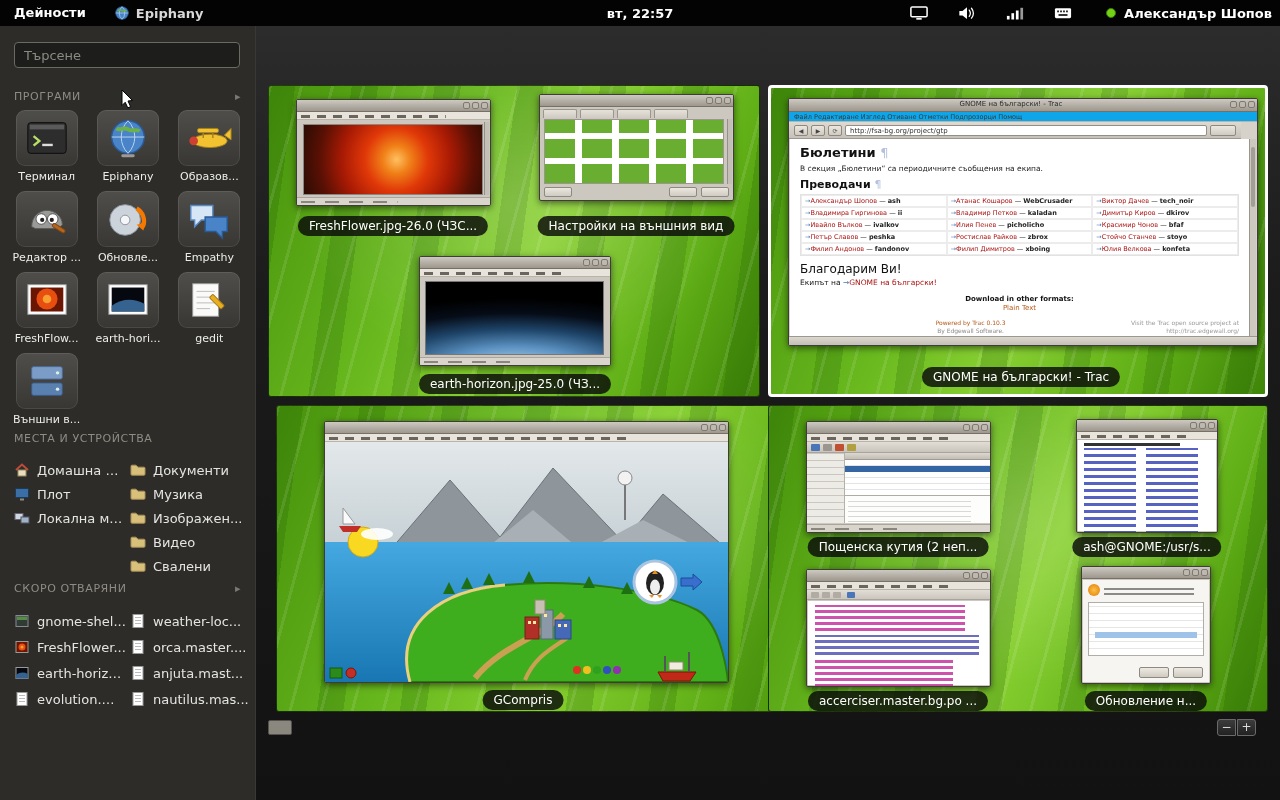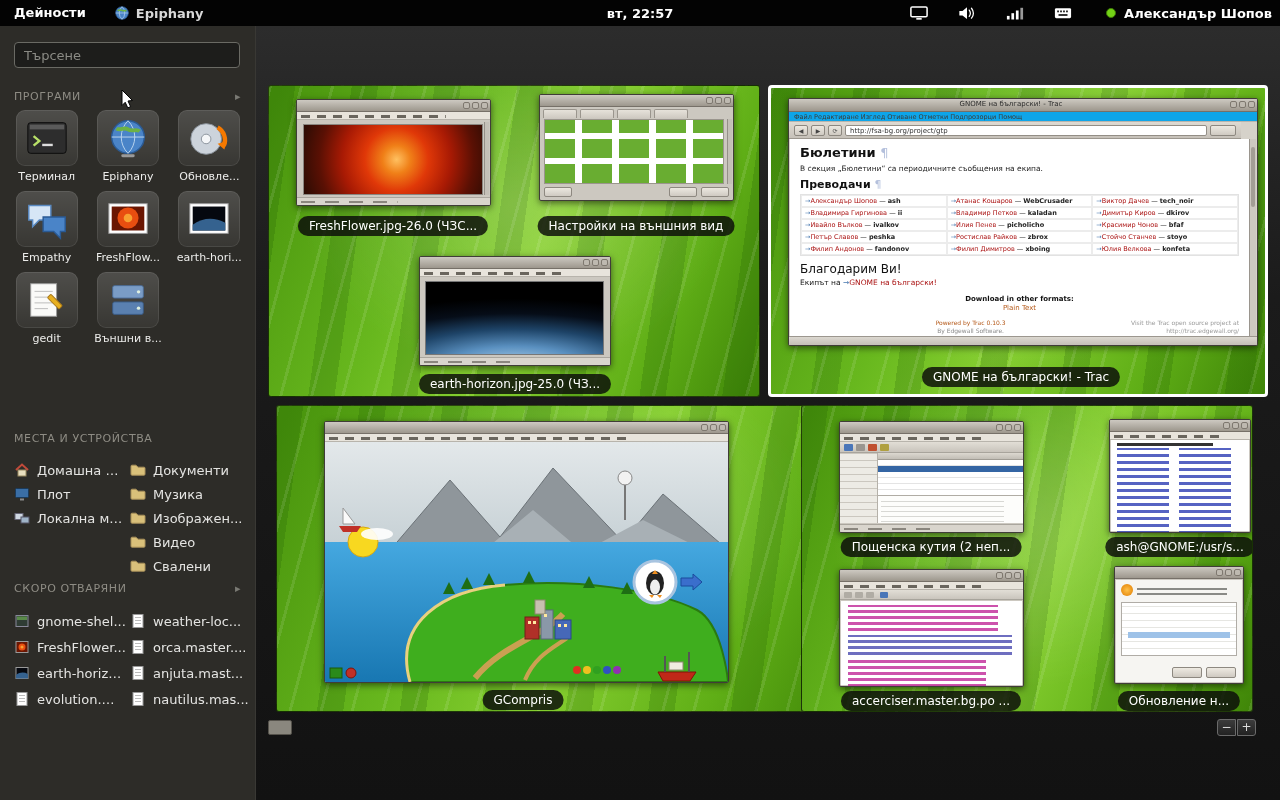--- a/index.html
+++ b/index.html
@@ -53,21 +53,21 @@
     background:linear-gradient(180deg,#2c2c2c 0%,#1b1b1b 35%,#121212 100%); }
   .workspace { position:absolute; border-radius:3px; border:1px solid rgba(0,0,0,0.65); overflow:hidden;
     background:
       radial-gradient(ellipse at 50% 38%, rgba(255,255,230,0.18), rgba(255,255,255,0) 62%),
       repeating-linear-gradient(105deg, rgba(255,255,255,0.10) 0 3px, rgba(255,255,255,0) 3px 30px),
       repeating-linear-gradient(98deg, rgba(25,85,0,0.20) 0 26px, rgba(0,0,0,0) 26px 82px),
       linear-gradient(115deg,#47920c 0%,#68b81e 35%,#86cf30 55%,#5fae16 80%,#3f8508 100%); }
   #ws1 { left:12px; top:59px; width:492px; height:312px; }
   #ws2 { left:512px; top:59px; width:500px; height:312px; border:3px solid #ffffff; border-radius:4px; }
   #ws3 { left:20px; top:379px; width:578px; height:307px; }
-  #ws4 { left:512px; top:379px; width:452px; height:307px;margin-left:33px; }
+  #ws4 { left:512px; top:379px; width:500px; height:307px; }
 
   .pill { position:absolute; transform:translateX(-50%); background:rgba(10,10,10,0.82); color:#fff;
     font-size:12px; padding:3px 11px; border-radius:12px; white-space:nowrap; z-index:5; }
 
   
   .win { position:absolute; background:#ccc8c0; border:1px solid #403d38; border-radius:2px;
     box-shadow:0 2px 7px rgba(0,0,0,0.55); overflow:hidden; }
   .tb { position:absolute; left:0; right:0; top:0; height:12px;
     background:linear-gradient(#cdc9c1,#9d978d); border-bottom:1px solid #767068; }
   .tb .btns { position:absolute; right:2px; top:2px; display:flex; gap:2px; }
@@ -279,20 +279,46 @@
       <div class="app-cell">
         <div class="app-well">
           <svg viewBox="0 0 48 48">
             <circle cx="24" cy="23" r="17" fill="#4a84c8" stroke="#2a5a94" stroke-width="1.5"></circle>
             <path d="M7 23h34M24 6a24 24 0 010 34M24 6a24 24 0 000 34" stroke="#bcd6ee" fill="none"></path>
             <path d="M12 14c4 3 8-2 12 1s9-1 12 2" stroke="#6db244" stroke-width="4" fill="none"></path>
             <rect x="17" y="41" width="14" height="3" rx="1.5" fill="#9a9a9a"></rect>
           </svg>
         </div>
         <div class="app-label">Epiphany</div>
+      </div>
+      <div class="app-cell">
+        <div class="app-well">
+          <svg viewBox="0 0 48 48">
+            <ellipse cx="25" cy="27" rx="18" ry="7" fill="#f2c230" stroke="#a8821a"></ellipse>
+            <rect x="12" y="14" width="22" height="4.5" rx="2" fill="#f2c230" stroke="#a8821a"></rect>
+            <line x1="18" y1="18" x2="18" y2="24" stroke="#a8821a" stroke-width="1.5"></line>
+            <line x1="28" y1="18" x2="28" y2="24" stroke="#a8821a" stroke-width="1.5"></line>
+            <circle cx="8" cy="27" r="4.5" fill="#d04030"></circle>
+            <path d="M40 21l7-7v12z" fill="#f2c230" stroke="#a8821a"></path>
+          </svg>
+        </div>
+        <div class="app-label">Образов...</div>
+      </div>
+      <div class="app-cell">
+        <div class="app-well">
+          <svg viewBox="0 0 48 48">
+            <path d="M8 32c0-11 8-17 16-17s16 6 16 15l-4 4H12z" fill="#9a9a98" stroke="#5a5a58"></path>
+            <circle cx="18" cy="24" r="5.5" fill="#fff" stroke="#555"></circle>
+            <circle cx="30" cy="24" r="5.5" fill="#fff" stroke="#555"></circle>
+            <circle cx="19" cy="25" r="2.2" fill="#222"></circle>
+            <circle cx="29" cy="25" r="2.2" fill="#222"></circle>
+            <rect x="31" y="28" width="15" height="4" rx="2" transform="rotate(32 31 28)" fill="#b5651d" stroke="#7a4310"></rect>
+          </svg>
+        </div>
+        <div class="app-label">Редактор ...</div>
       </div>
       <div class="app-cell">
         <div class="app-well">
           <svg viewBox="0 0 48 48">
             <circle cx="21" cy="25" r="16" fill="#ccd3db" stroke="#8a929c"></circle>
             <circle cx="21" cy="25" r="5" fill="#f4f6f8" stroke="#8a929c"></circle>
             <path d="M33 13a15 15 0 016.5 19" stroke="#f57900" stroke-width="4.5" fill="none"></path>
             <path d="M43 27l-3 9-7-6z" fill="#f57900"></path>
           </svg>
         </div>

